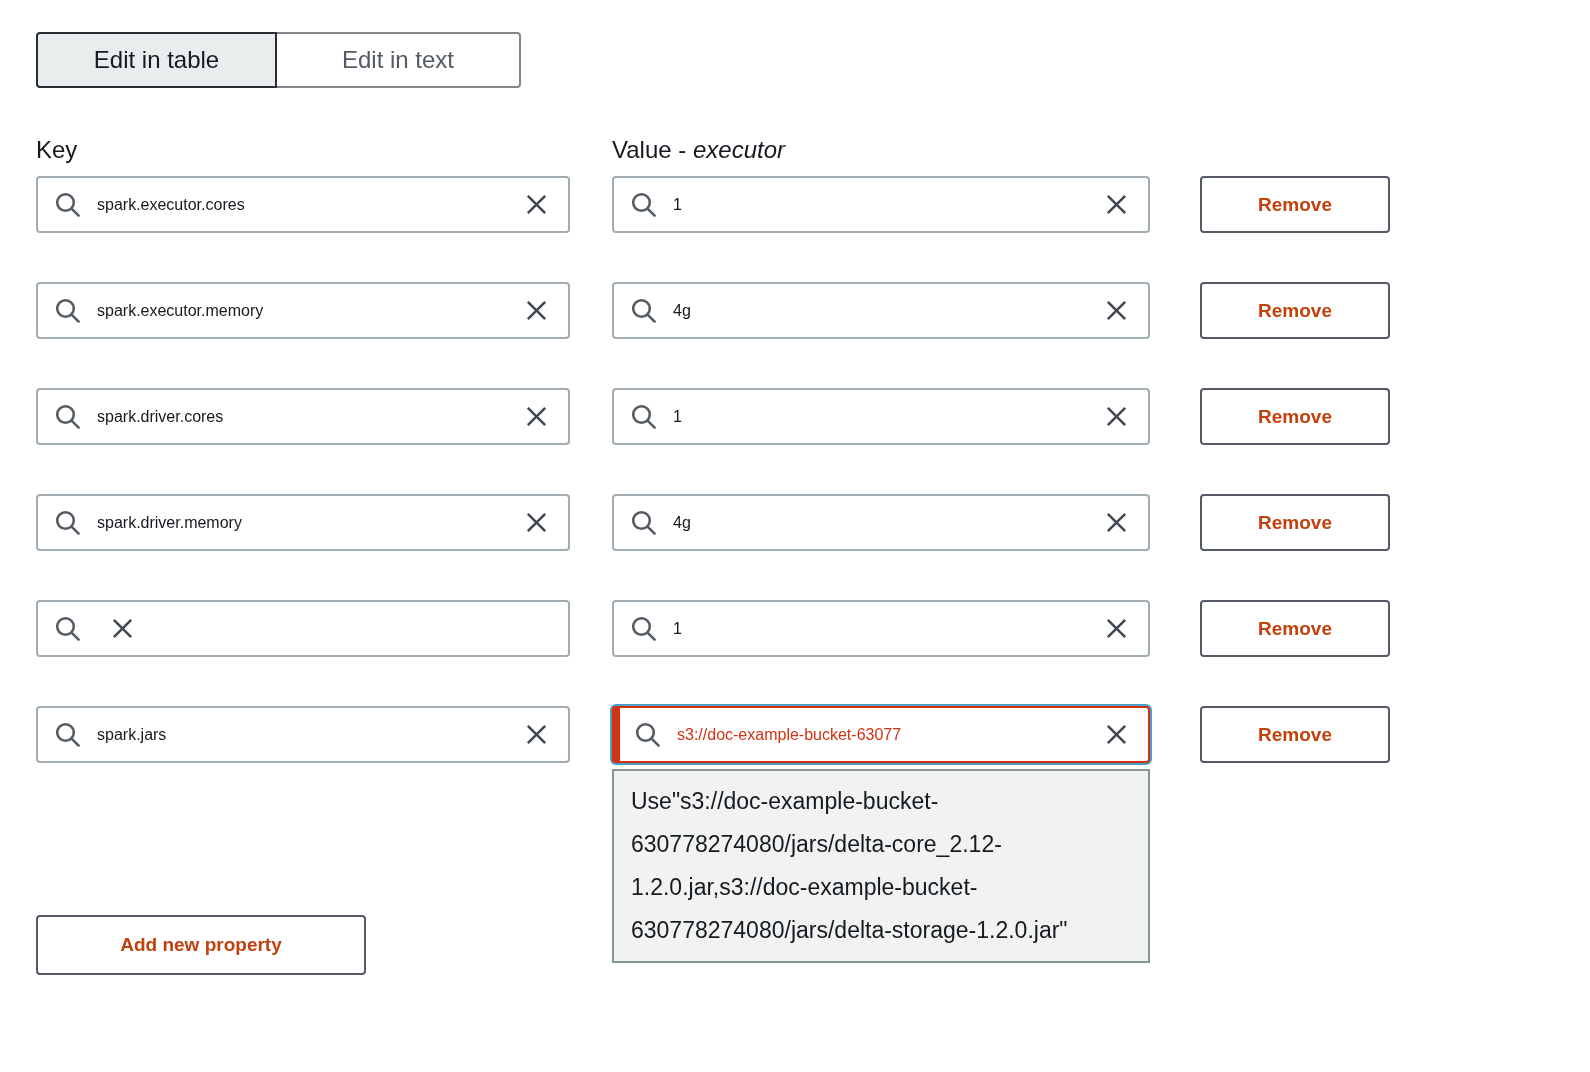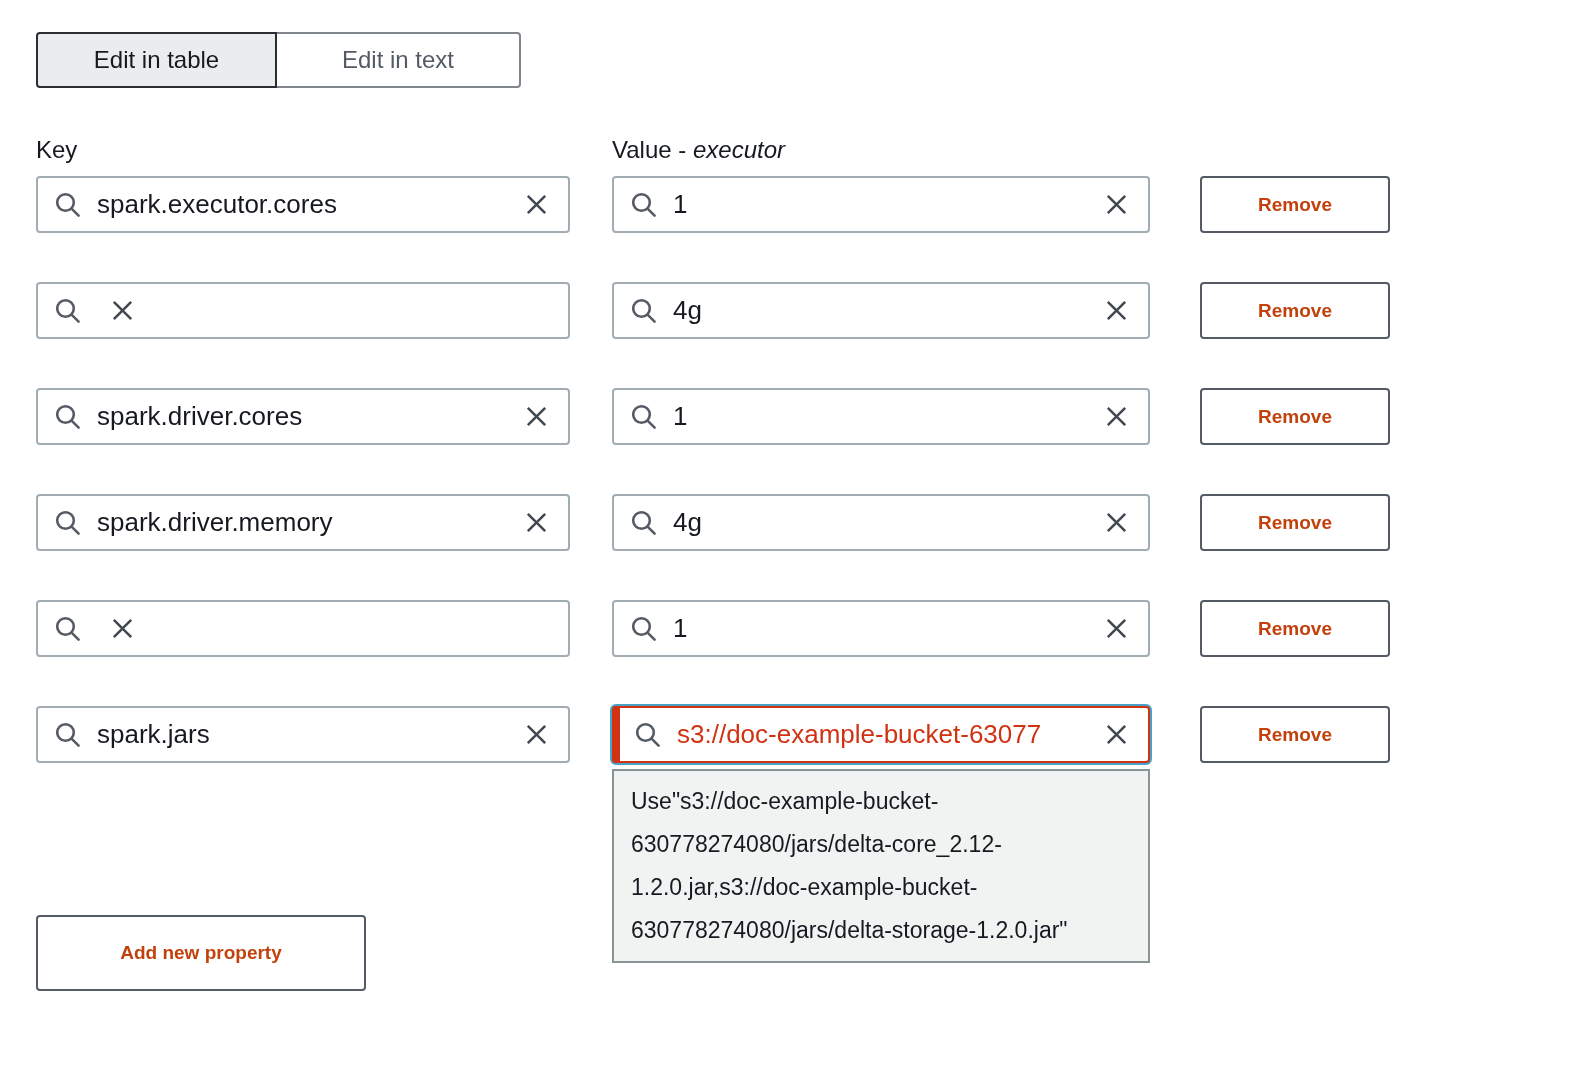--- a/index.html
+++ b/index.html
@@ -47,21 +47,21 @@
     position: relative;
   }
   .key-cell { width: 534px; margin-right: 42px; }
   .value-cell { width: 538px; margin-right: 50px; position: relative; }
   .key-cell .input-box, .value-cell .input-box { width: 100%; }
 
   .input-box .search-icon { flex: 0 0 auto; margin-right: 15px; }
   .input-box input {
     flex: 1 1 auto; min-width: 0;
     border: none; outline: none; background: transparent;
-    font-family: inherit; font-size: 26px; color: #16191f;
+    font-family: inherit; font-size: 16px; color: #16191f;
     padding: 0;
   }
   .clear-btn {
     flex: 0 0 auto; margin-left: 12px;
     background: none; border: none; padding: 0; cursor: pointer;
     display: flex; align-items: center;
   }
 
   
   .input-box.error {
@@ -84,21 +84,21 @@
   }
 
   
   .btn {
     background: #ffffff; border: 2px solid #545b64; border-radius: 4px;
     font-family: inherit; font-size: 19px; font-weight: 700; color: #c2410c;
     cursor: pointer;
     display: flex; align-items: center; justify-content: center;
   }
   .remove-btn { width: 190px; height: 57px; }
-  .add-btn { width: 330px; height: 76px; margin-top: 152px; }
+  .add-btn { width: 330px; height: 60px; margin-top: 152px; }
 
   .footer-note { margin-top: 12px; font-size: 23px; color: #545b64; }
 </style>
 </head>
 <body>
 
 <div class="page">
 
   <div class="segmented">
     <button class="seg-btn first active">Edit in table</button>
@@ -146,20 +146,21 @@
     <button class="btn remove-btn">Remove</button>
   </div>
 
   <div class="prop-row">
     <div class="key-cell">
       <div class="input-box">
         <svg class="search-icon" width="28" height="28" viewBox="0 0 28 28">
           <circle cx="11.5" cy="11.5" r="8.3" fill="none" stroke="#545b64" stroke-width="2.6"></circle>
           <line x1="17.8" y1="17.8" x2="24.6" y2="24.6" stroke="#545b64" stroke-width="2.6" stroke-linecap="round"></line>
         </svg>
+        <input type="text" value="spark.executor.memory" style="">
         <button class="clear-btn">
           <svg width="27" height="27" viewBox="0 0 28 28">
             <line x1="5" y1="5" x2="23" y2="23" stroke="#414750" stroke-width="2.6"></line>
             <line x1="23" y1="5" x2="5" y2="23" stroke="#414750" stroke-width="2.6"></line>
           </svg>
         </button>
       </div>
     </div>
     <div class="value-cell">
       <div class="input-box value-box">

